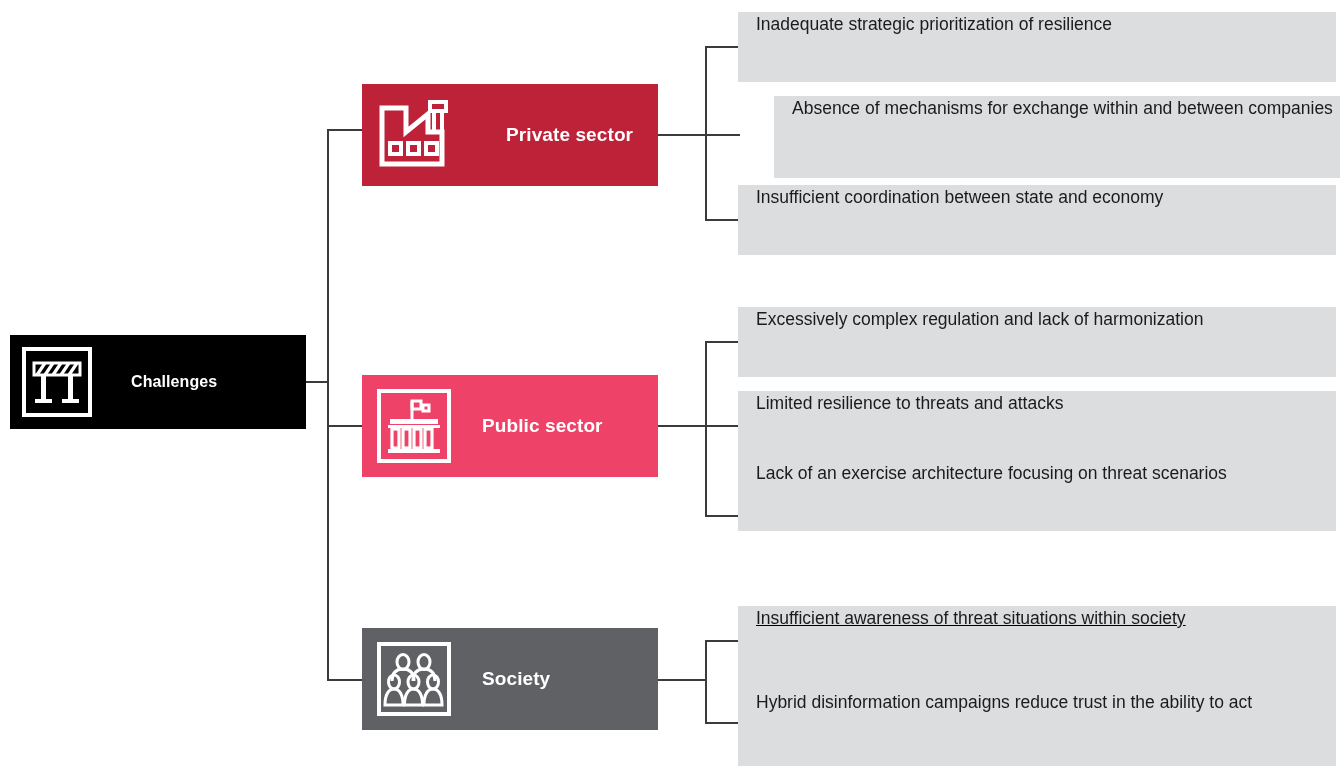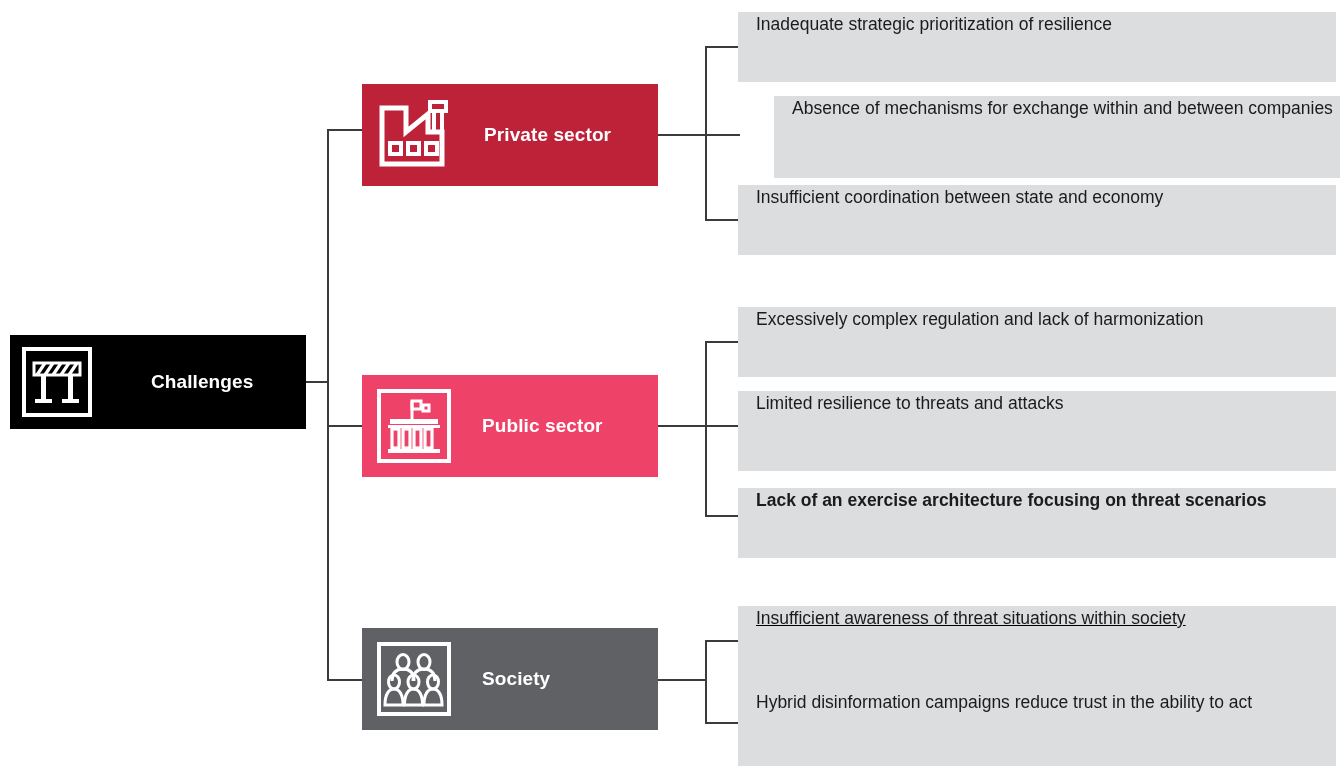--- a/index.html
+++ b/index.html
@@ -49,32 +49,32 @@
 
   #root-node {
     left: 10px;
     top: 335px;
     width: 296px;
     height: 94px;
     background: #000000;
   }
   #root-node .icon-wrap { margin-left: 11px; }
   #root-node .node-label {
-    font-size: 19px;
-    margin-left: 58px;
+    font-size: 16px;
+    margin-left: 38px;
   }
 
   .branch-node { height: 102px; left: 362px; width: 296px; }
   .branch-node .icon-wrap { margin-left: 14px; }
   .branch-node .node-label {
     font-size: 19px;
     margin-left: 30px;
   }
 
-  #node-private { top: 84px;  background: #bd2238; }
+  #node-private { top: 84px;  background: #bd2238; gap: 22px; }
   #node-public  { top: 375px; background: #ee4268; }
   #node-society { top: 628px; background: #606164; }
 
   
   .leaf {
     position: absolute;
     left: 738px;
     width: 598px;
     background: #dcdddf;
     box-sizing: border-box;
@@ -87,21 +87,21 @@
     font-size: 17.5px;
     line-height: 24px;
   }
 
   
   #leaf-0 { top: 12px;  height: 70px; }
   #leaf-1 { top: 96px;  height: 82px; margin-left: 36px; }
   #leaf-2 { top: 185px; height: 70px; }
   #leaf-3 { top: 307px; height: 70px; }
   #leaf-4 { top: 391px; height: 80px; }
-  #leaf-5 { top: 488px; height: 70px; font-weight: bold; }
+  #leaf-5 { top: 461px; height: 70px; }
   #leaf-6 { top: 606px; height: 84px; text-decoration: underline; }
   #leaf-7 { top: 690px; height: 76px; }
 
   .icon-svg { display: block; }
 </style>
 </head>
 <body>
 
 <div id="canvas">
 

